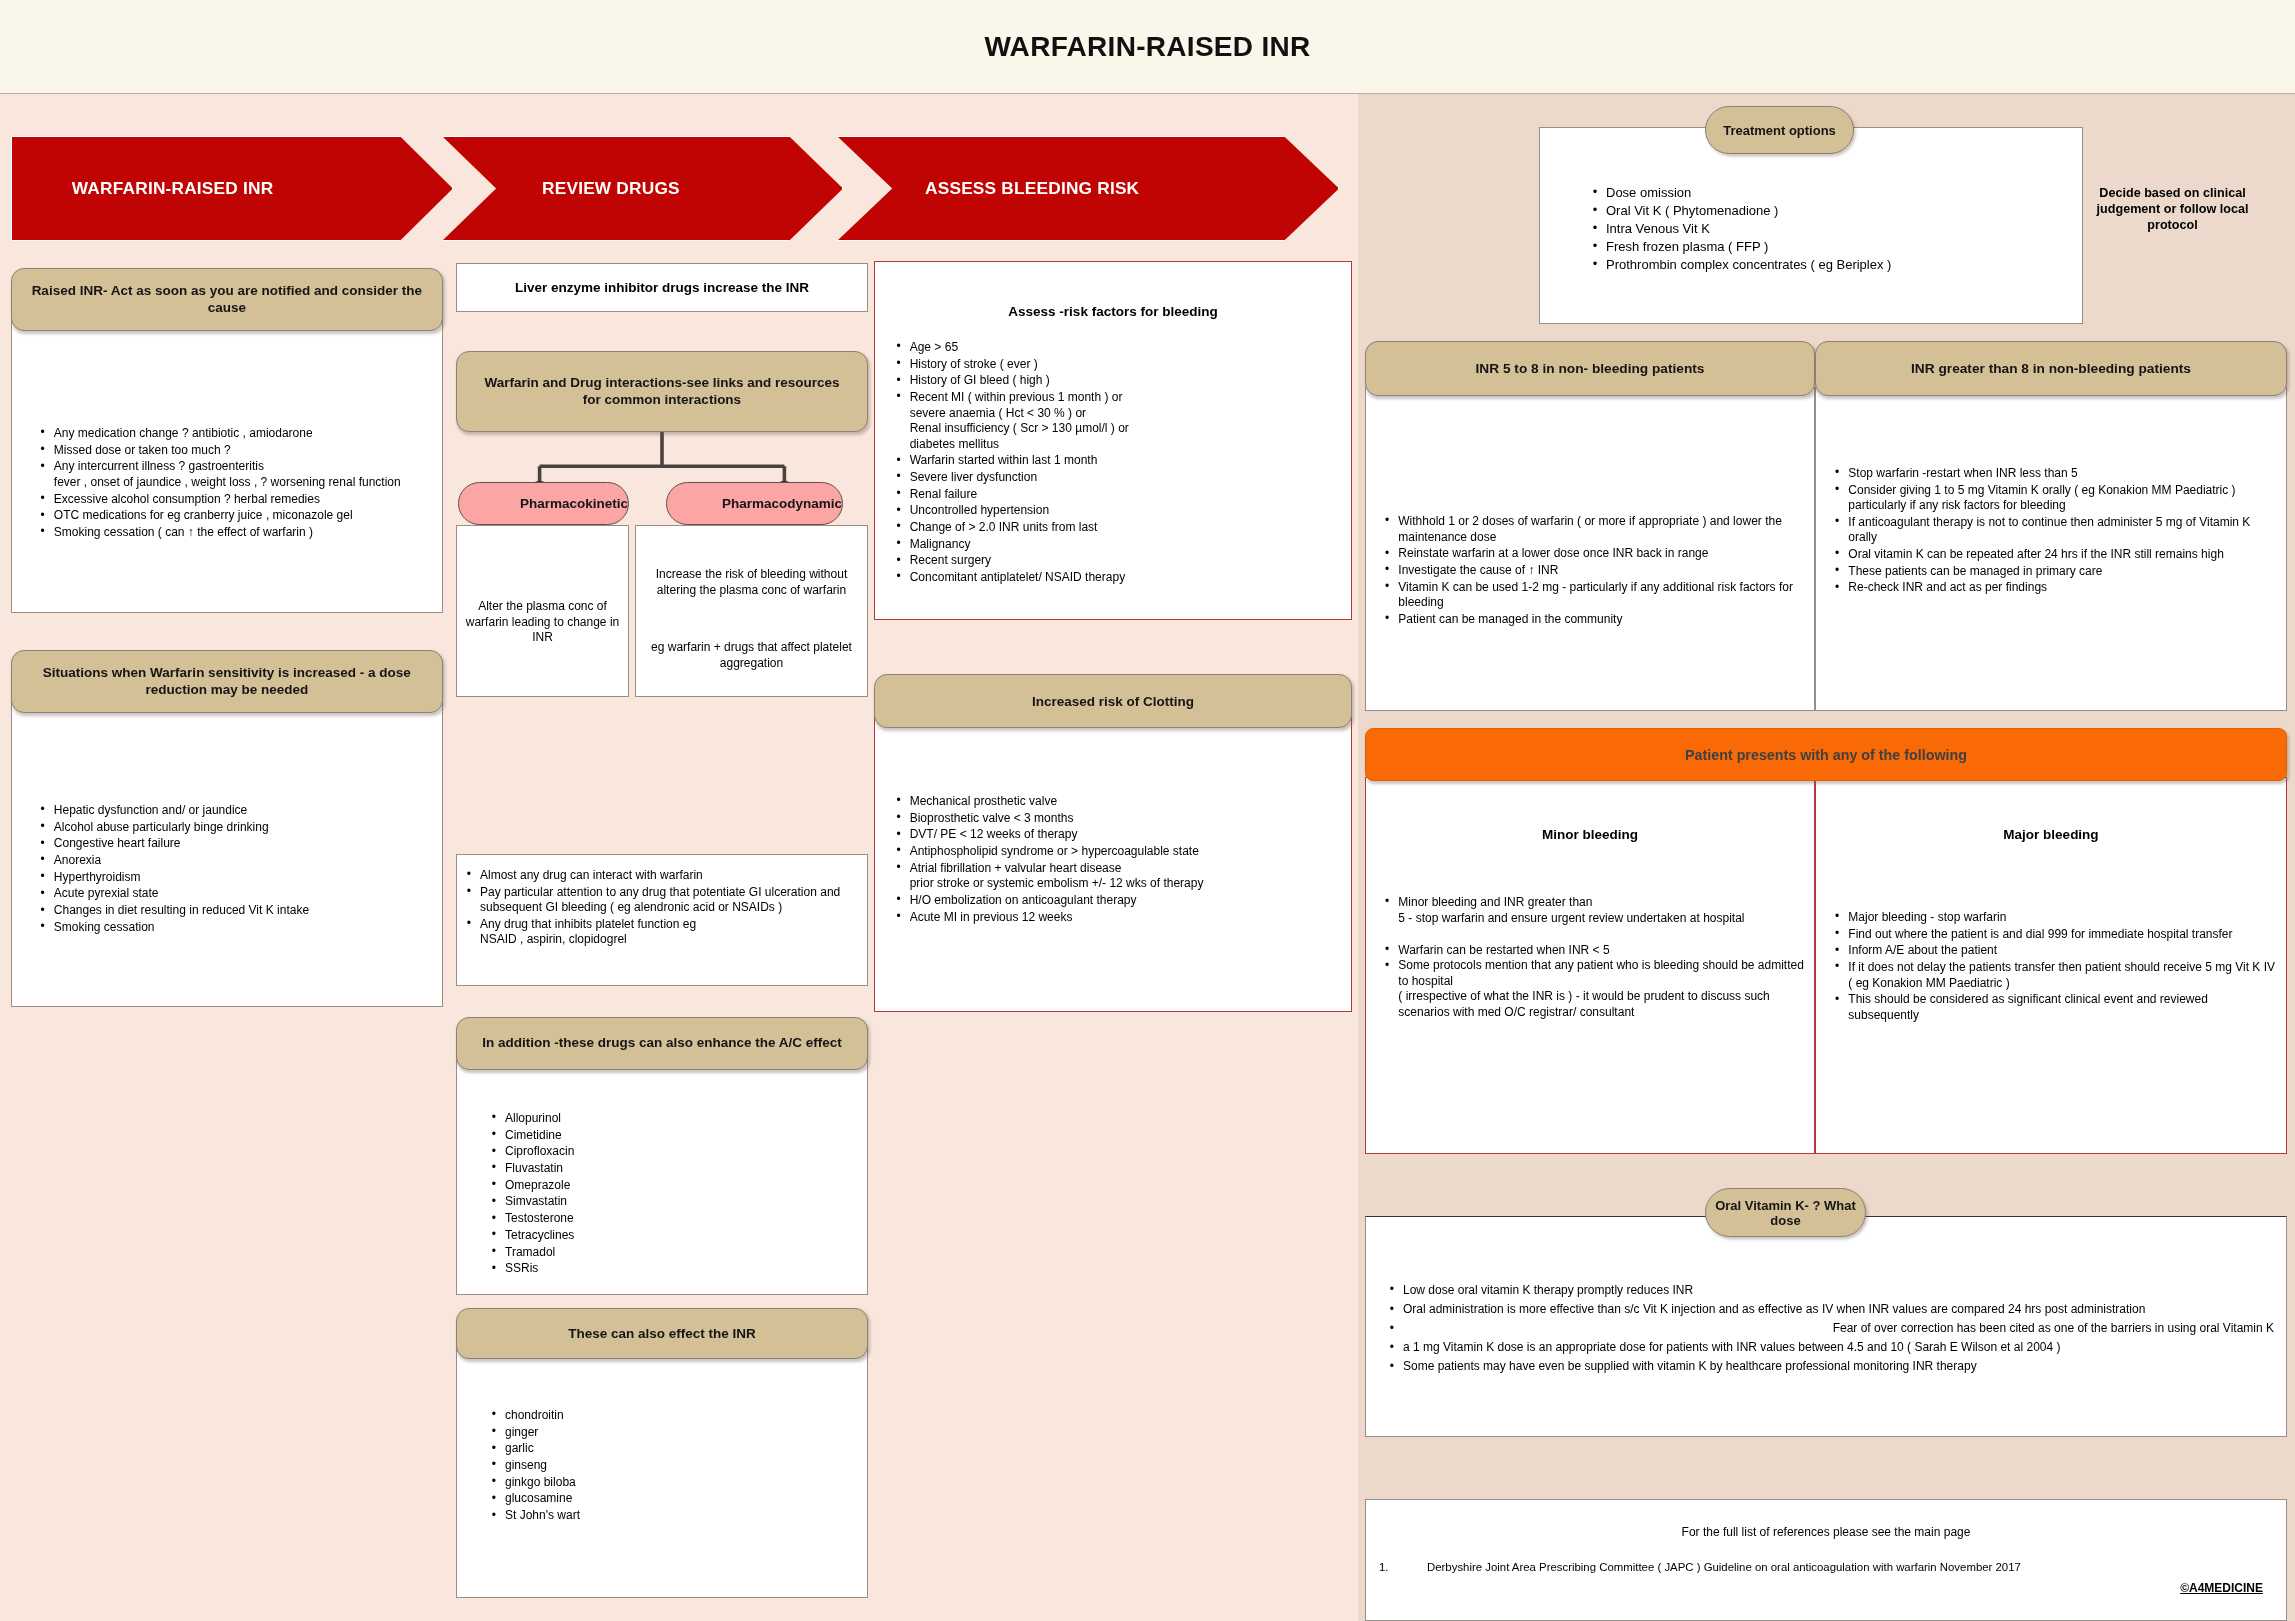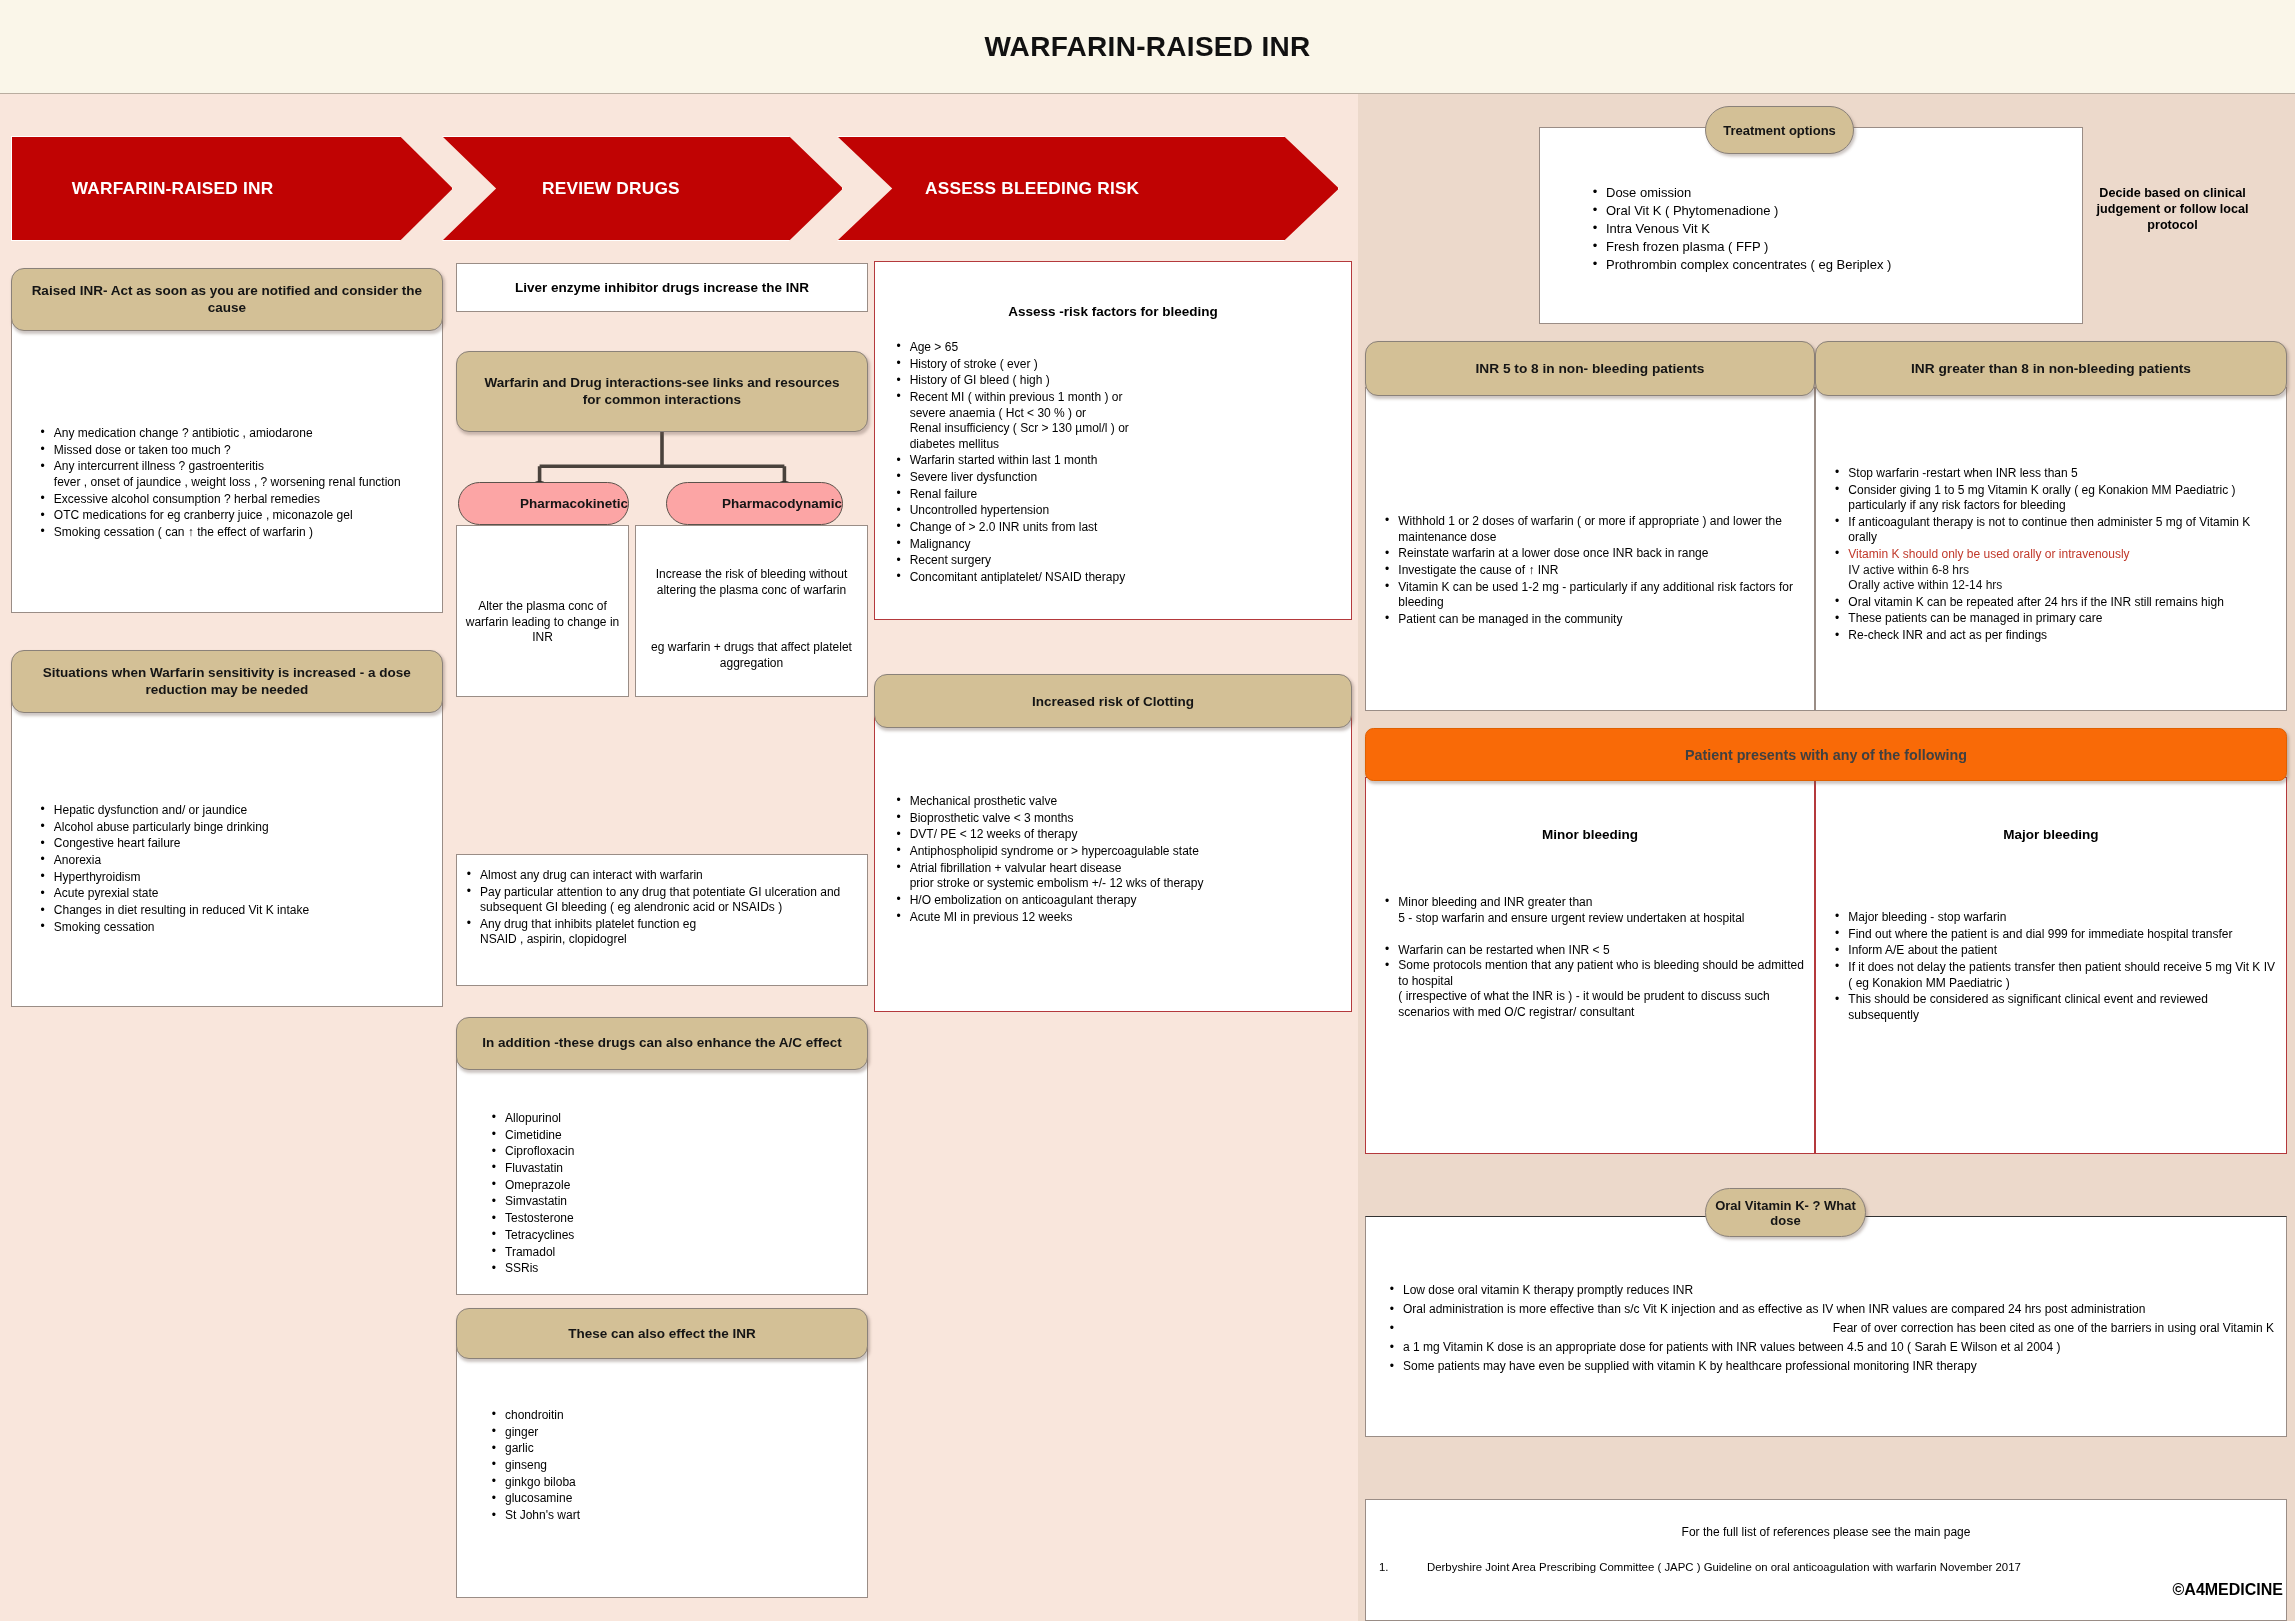--- a/index.html
+++ b/index.html
@@ -257,21 +257,20 @@
 </div>
 
 <div class="hdr" style="left:1815px; top:341px; width:472px; height:55px; font-size:13.7px; padding:0 14.3px;">
   <span>INR greater than 8 in non-bleeding patients</span>
 </div>
 <div class="wbox" style="left:1815px; top:387px; width:472px; height:324px;">
   <ul class="b f20" style="position:absolute; left:14.3px; top:78px; right:8.4px;">
       <li>Stop warfarin -restart when INR less than 5</li>
       <li>Consider giving 1 to 5 mg Vitamin K orally ( eg Konakion MM Paediatric ) particularly if any risk factors for bleeding</li>
       <li>If anticoagulant therapy is not to continue then administer 5 mg of Vitamin K orally</li>
-      <li class=""><span class="red-txt">Vitamin K should only be used orally or intravenously</span><br><span style="color:#111">IV active within 6-8 hrs<br>Orally active within 12-14 hrs</span></li>
       <li>Oral vitamin K can be repeated after 24 hrs if the INR still remains high</li>
       <li>These patients can be managed in primary care</li>
       <li>Re-check INR and act as per findings</li>
     </ul>
 </div>
 
 <div class="hdr orange" style="left:1365px; top:728px; width:922px; height:53px; font-size:14.3px;">
   <span>Patient presents with any of the following</span>
 </div>
 
@@ -305,15 +304,15 @@
       <li style="margin-bottom: 3.6px; text-align: right;">Fear of over correction has been cited as one of the barriers in using oral Vitamin K</li>
       <li style="margin-bottom: 3.6px;">a 1 mg Vitamin K dose is an appropriate dose for patients with INR values between 4.5 and 10 ( Sarah E Wilson et al 2004 )</li>
       <li style="margin-bottom: 3.6px;">Some patients may have even be supplied with vitamin K by healthcare professional monitoring INR therapy</li>
     </ul>
 </div>
 
 <div class="wbox" style="left:1365px; top:1499px; width:922px; height:122px;">
   <div class="ctr" style="position:absolute; left:0; right:0; top:25px; font-size:12px;">For the full list of references please see the main page</div>
   <div class="plain" style="left:13px; top:61px; font-size:11.4px;">1.</div>
   <div class="plain" style="left:61px; top:61px; font-size:11.4px;">Derbyshire Joint Area Prescribing Committee ( JAPC ) Guideline on oral anticoagulation with warfarin November 2017</div>
-  <div class="plain bold" style="right:3px; top:81px; font-size:16px;">©A4MEDICINE</div>
+  <div class="plain bold" style="right:23px; top:81px; font-size:12px;text-decoration:underline;">©A4MEDICINE</div>
 </div>
 
 
 </body></html>

